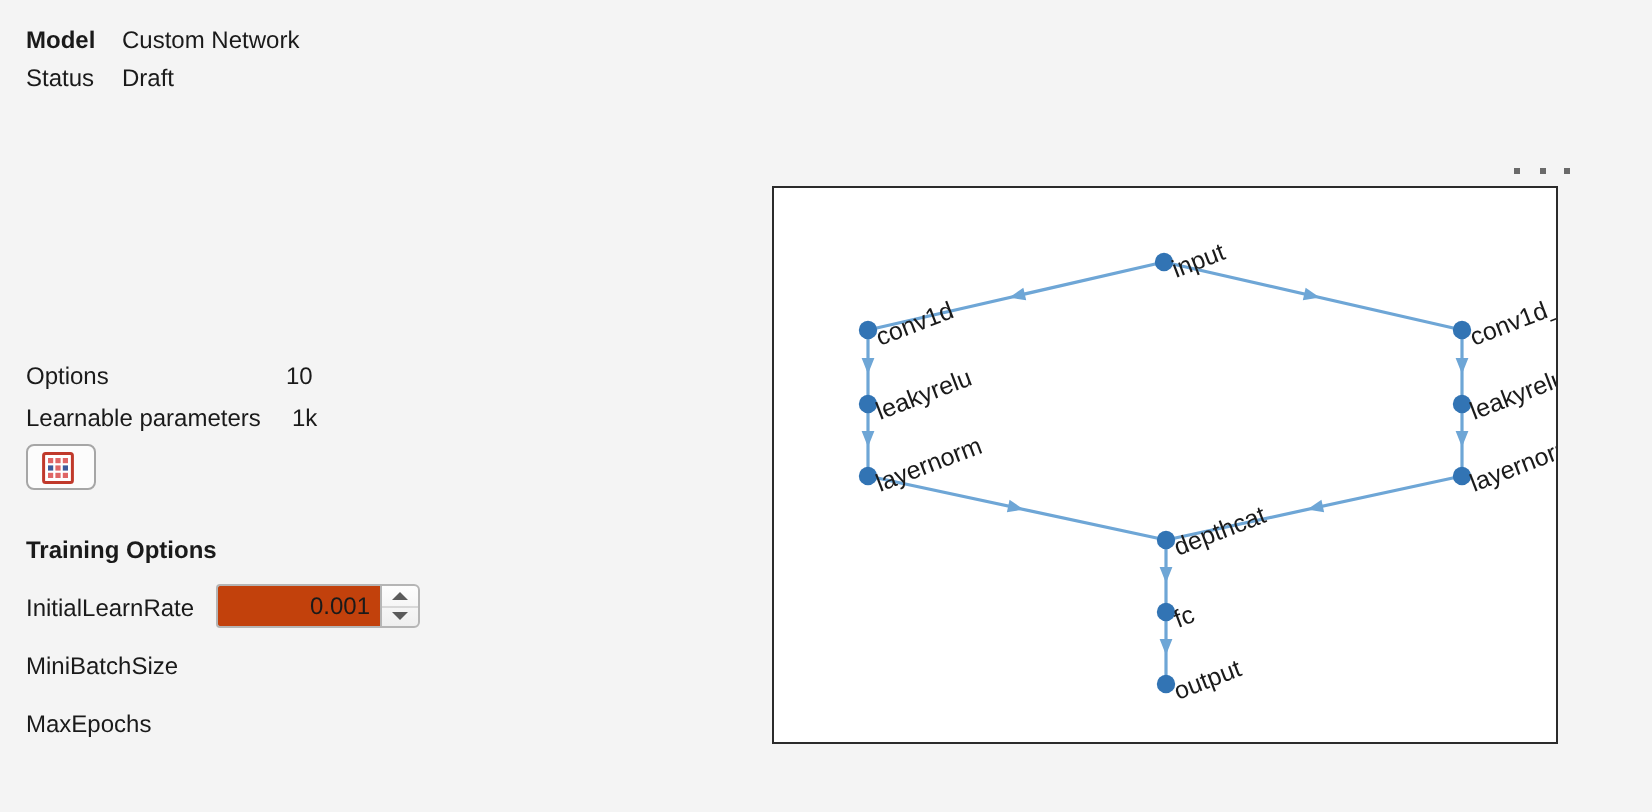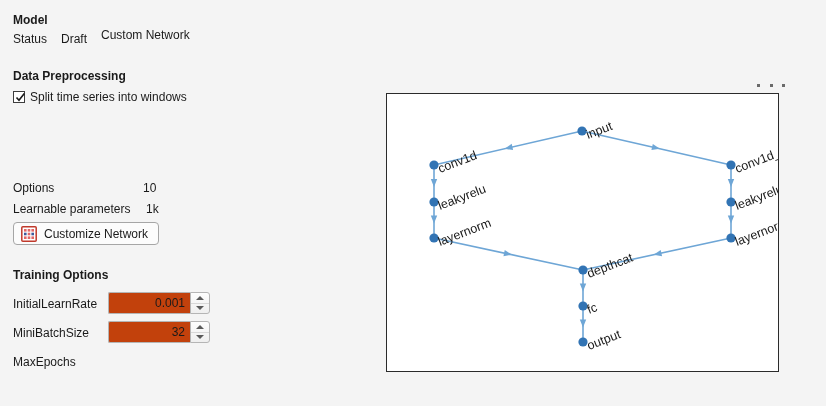--- a/index.html
+++ b/index.html
@@ -176,35 +176,26 @@
     font-size: 12.5px;
     fill: #1a1a1a;
   }
 </style>
 </head>
 <body>
 
 <div class="panel">
 
   <span class="kv-key lbl-bold" style="left:13px; top:13px;">Model</span>
-  <span class="kv-val" style="left:61px; top:28px;margin-left:40px;">Custom Network</span>
+  <span class="kv-val" style="left:61px; top:13px;">Custom Network</span>
 
   <span class="kv-key" style="left:13px; top:32px;">Status</span>
   <span class="kv-val" style="left:61px; top:32px;">Draft</span>
 
-  <span class="row section-head" style="left:13px; top:69px;">Data Preprocessing</span>
-
-  <div class="chk-wrap" style="left:13px; top:90px;">
-    <span class="chk-box">
-      <svg width="11" height="11" viewBox="0 0 11 11">
-        <polyline points="1.5,5.5 4,8.3 9.3,1.6" fill="none" stroke="#1a1a1a" stroke-width="1.6"></polyline>
-      </svg>
-    </span>
-    <span class="chk-label">Split time series into windows</span>
-  </div>
+
 
 
 
   <span class="kv-key" style="left:13px; top:181px;">Options</span>
   <span class="kv-val" style="left:143px; top:181px;">10</span>
 
   <span class="kv-key" style="left:13px; top:202px;">Learnable parameters</span>
   <span class="kv-val" style="left:146px; top:202px;text-align:right;">1k</span>
 
   <div class="btn" style="left:13px; top:222px;">
@@ -213,50 +204,38 @@
       <rect x="3" y="3" width="2.6" height="2.6" fill="#e06666"></rect>
       <rect x="6.7" y="3" width="2.6" height="2.6" fill="#e06666"></rect>
       <rect x="10.4" y="3" width="2.6" height="2.6" fill="#e06666"></rect>
       <rect x="3" y="6.7" width="2.6" height="2.6" fill="#3d5a9b"></rect>
       <rect x="6.7" y="6.7" width="2.6" height="2.6" fill="#e06666"></rect>
       <rect x="10.4" y="6.7" width="2.6" height="2.6" fill="#3d5a9b"></rect>
       <rect x="3" y="10.4" width="2.6" height="2.6" fill="#e06666"></rect>
       <rect x="6.7" y="10.4" width="2.6" height="2.6" fill="#e06666"></rect>
       <rect x="10.4" y="10.4" width="2.6" height="2.6" fill="#e06666"></rect>
     </svg>
-    <span>Customize Network</span>
   </div>
 
   <span class="row section-head" style="left:13px; top:268px;">Training Options</span>
 
   <span class="kv-key" style="left:13px; top:297px;">InitialLearnRate</span>
   <div class="numfield" style="left:108px; top:292px;">
     <input class="inp" type="text" value="0.001" style="">
     <span class="spin">
       <span class="sb top">
           <i class="tri-up"></i>
         </span>
       <span class="sb">
           <i class="tri-dn"></i>
         </span>
     </span>
   </div>
 
   <span class="kv-key" style="left:13px; top:326px;">MiniBatchSize</span>
-  <div class="numfield" style="left:108px; top:321px;">
-    <input class="inp" type="text" value="32" style="">
-    <span class="spin">
-      <span class="sb top">
-          <i class="tri-up"></i>
-        </span>
-      <span class="sb">
-          <i class="tri-dn"></i>
-        </span>
-    </span>
-  </div>
 
   <span class="kv-key" style="left:13px; top:355px;">MaxEpochs</span>
 
 </div>
 
 <div class="dots">
   <i></i>
   <i></i>
   <i></i>
 </div>

